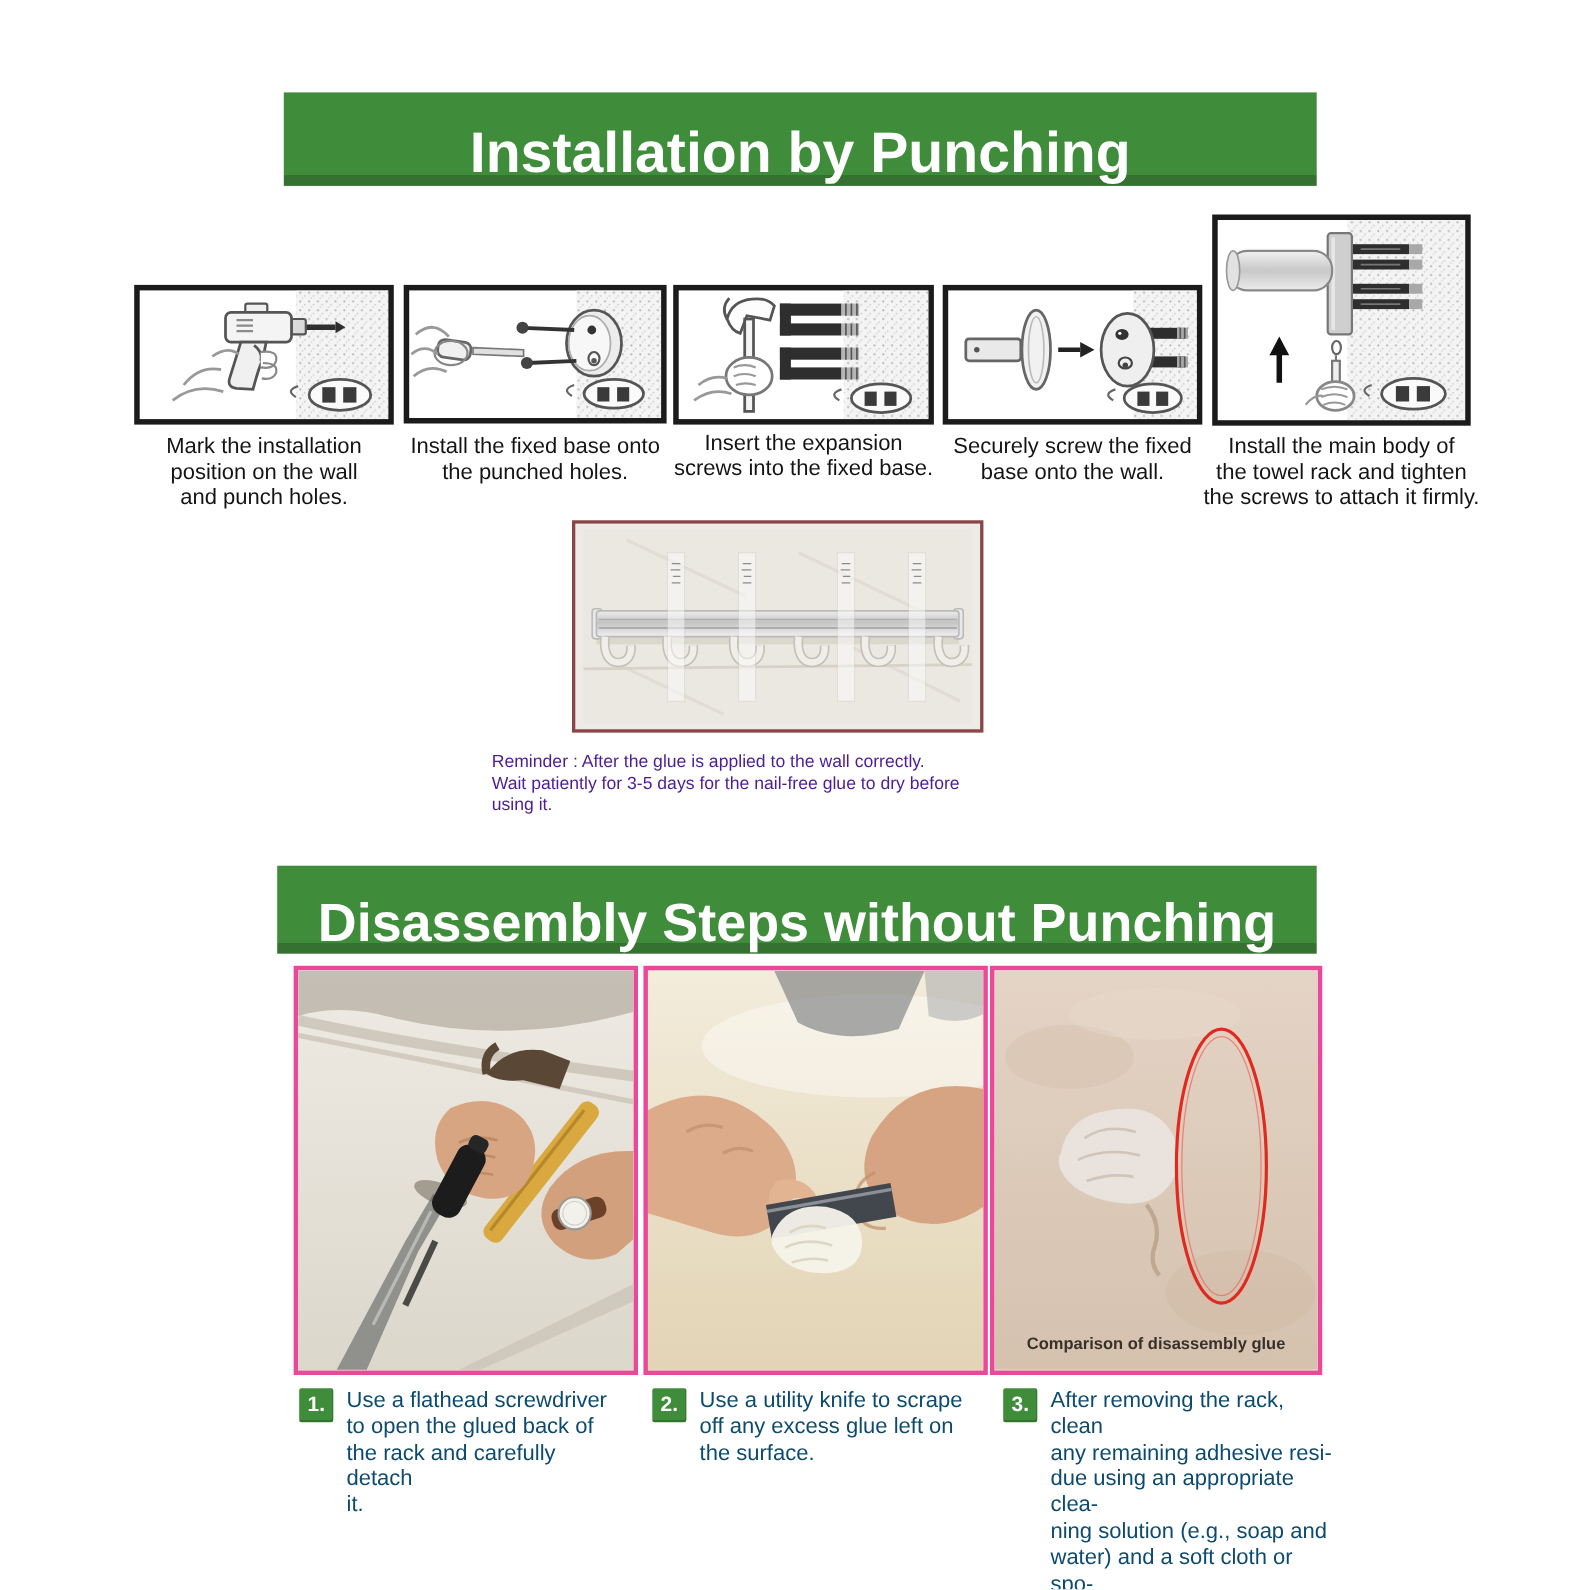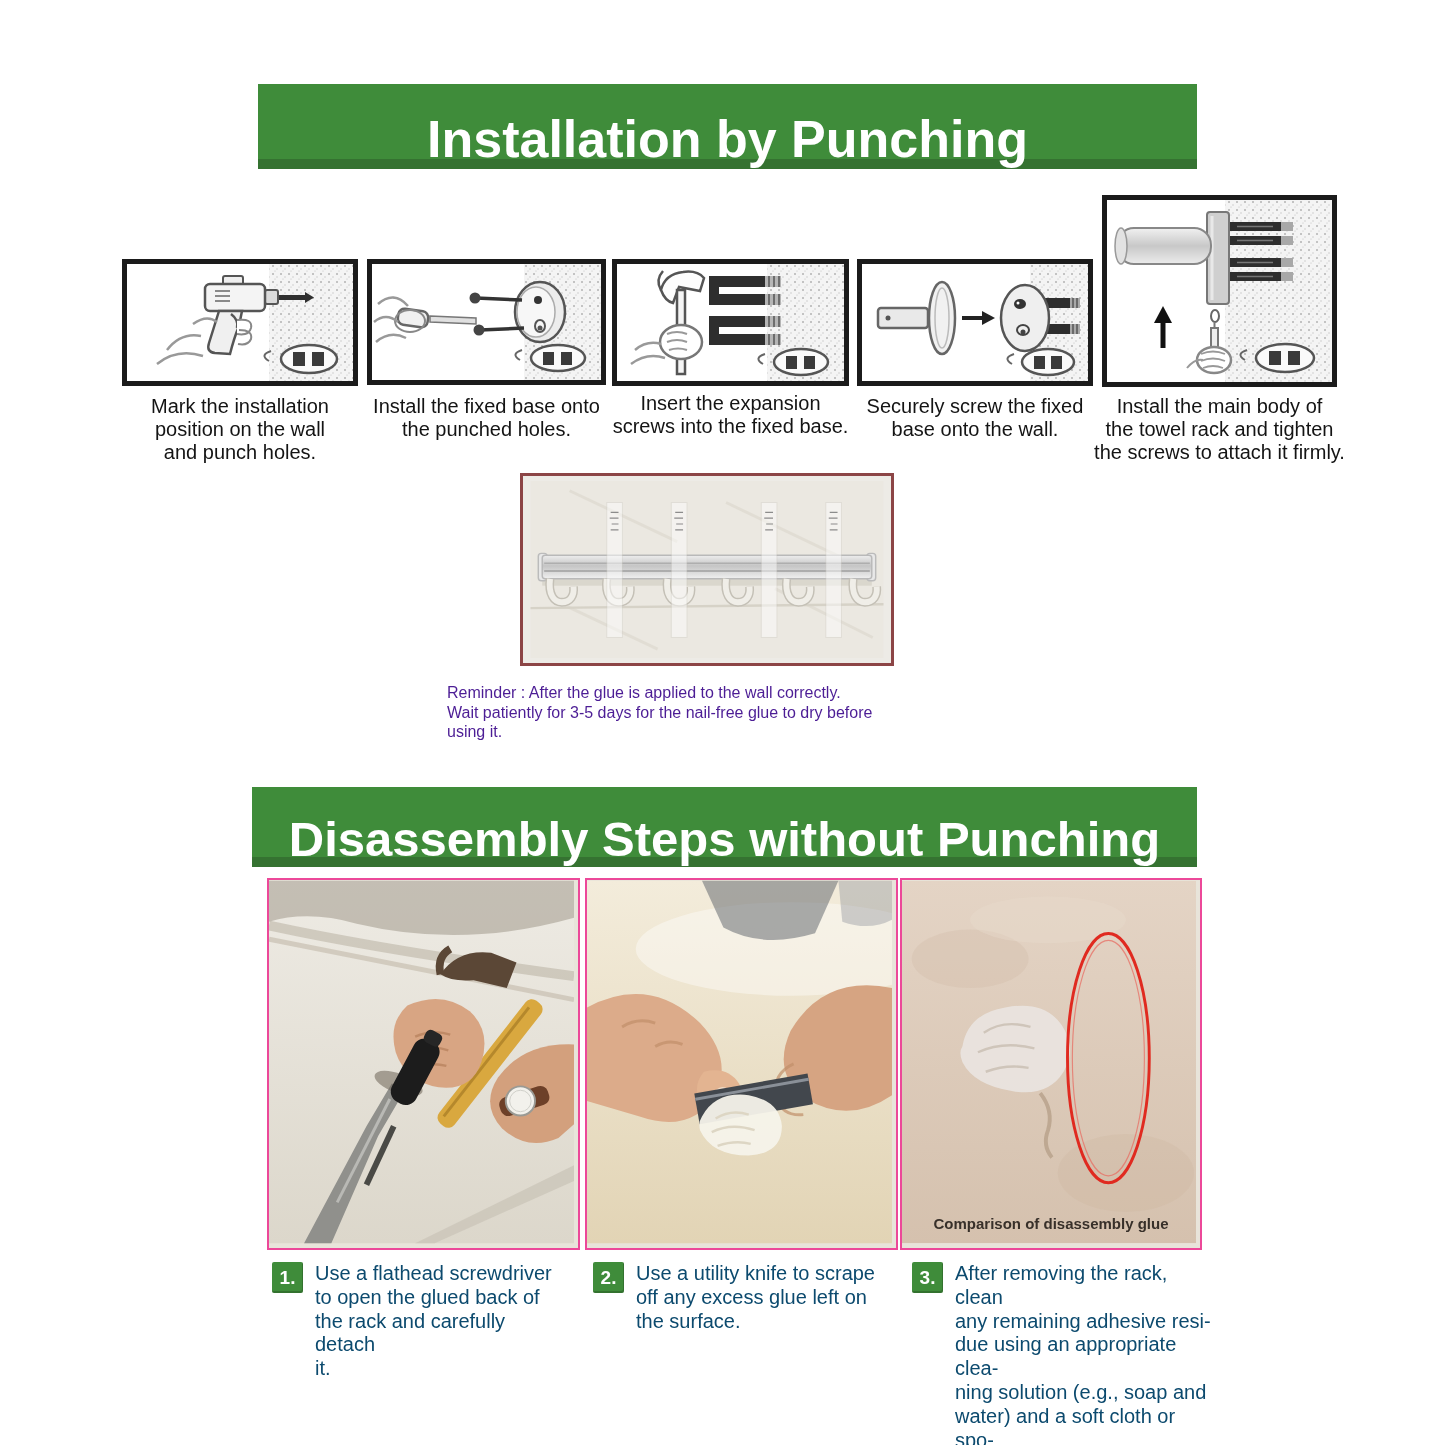--- a/index.html
+++ b/index.html
@@ -16,21 +16,21 @@
   .banner1{left:258px;top:84px;width:939px;height:85px;font-size:52px;}
   .banner2{left:252px;top:787px;width:945px;height:80px;font-size:49px;}
   .step-card{border:5px solid #1b1b1b;background:#fff;box-sizing:border-box;}
   .step-card svg{display:block;}
   .cap{white-space:pre-line;text-align:center;font-size:20px;line-height:1.16;font-weight:400;color:#141414;}
   .mid-photo{
     left:520px;top:473px;width:374px;height:193px;box-sizing:border-box;
     border:3px solid #8c4546;background:#edebe6;padding:5px;
   }
   .reminder{left:447px;top:683px;width:580px;font-size:16px;line-height:1.22;font-weight:500;white-space:pre-line;color:#4c1d95;}
-  .photo{top:878px;height:372px;box-sizing:border-box;border:2px solid #ec4899;background:#e8e4da;overflow:hidden;}
+  .photo{top:878px;height:372px;box-sizing:border-box;border:4px solid #ec4899;background:#e8e4da;overflow:hidden;}
   .photo svg{display:block;}
   .photo-label{position:absolute;left:0;bottom:16px;width:100%;text-align:center;
     font-size:15px;font-weight:600;color:#38302a;}
   .dstep{display:flex;align-items:flex-start;}
   .badge{
     width:31px;height:31px;background:#3f8c3a;color:#fff;font-weight:700;font-size:19px;
     display:flex;align-items:center;justify-content:center;flex:0 0 31px;border-radius:2px;
     box-shadow:inset -1px -2px 0 rgba(0,0,0,0.18);
   }
   .dcap{margin-left:12px;white-space:pre-line;font-size:20px;line-height:1.19;font-weight:500;color:#0c4a6e;}

